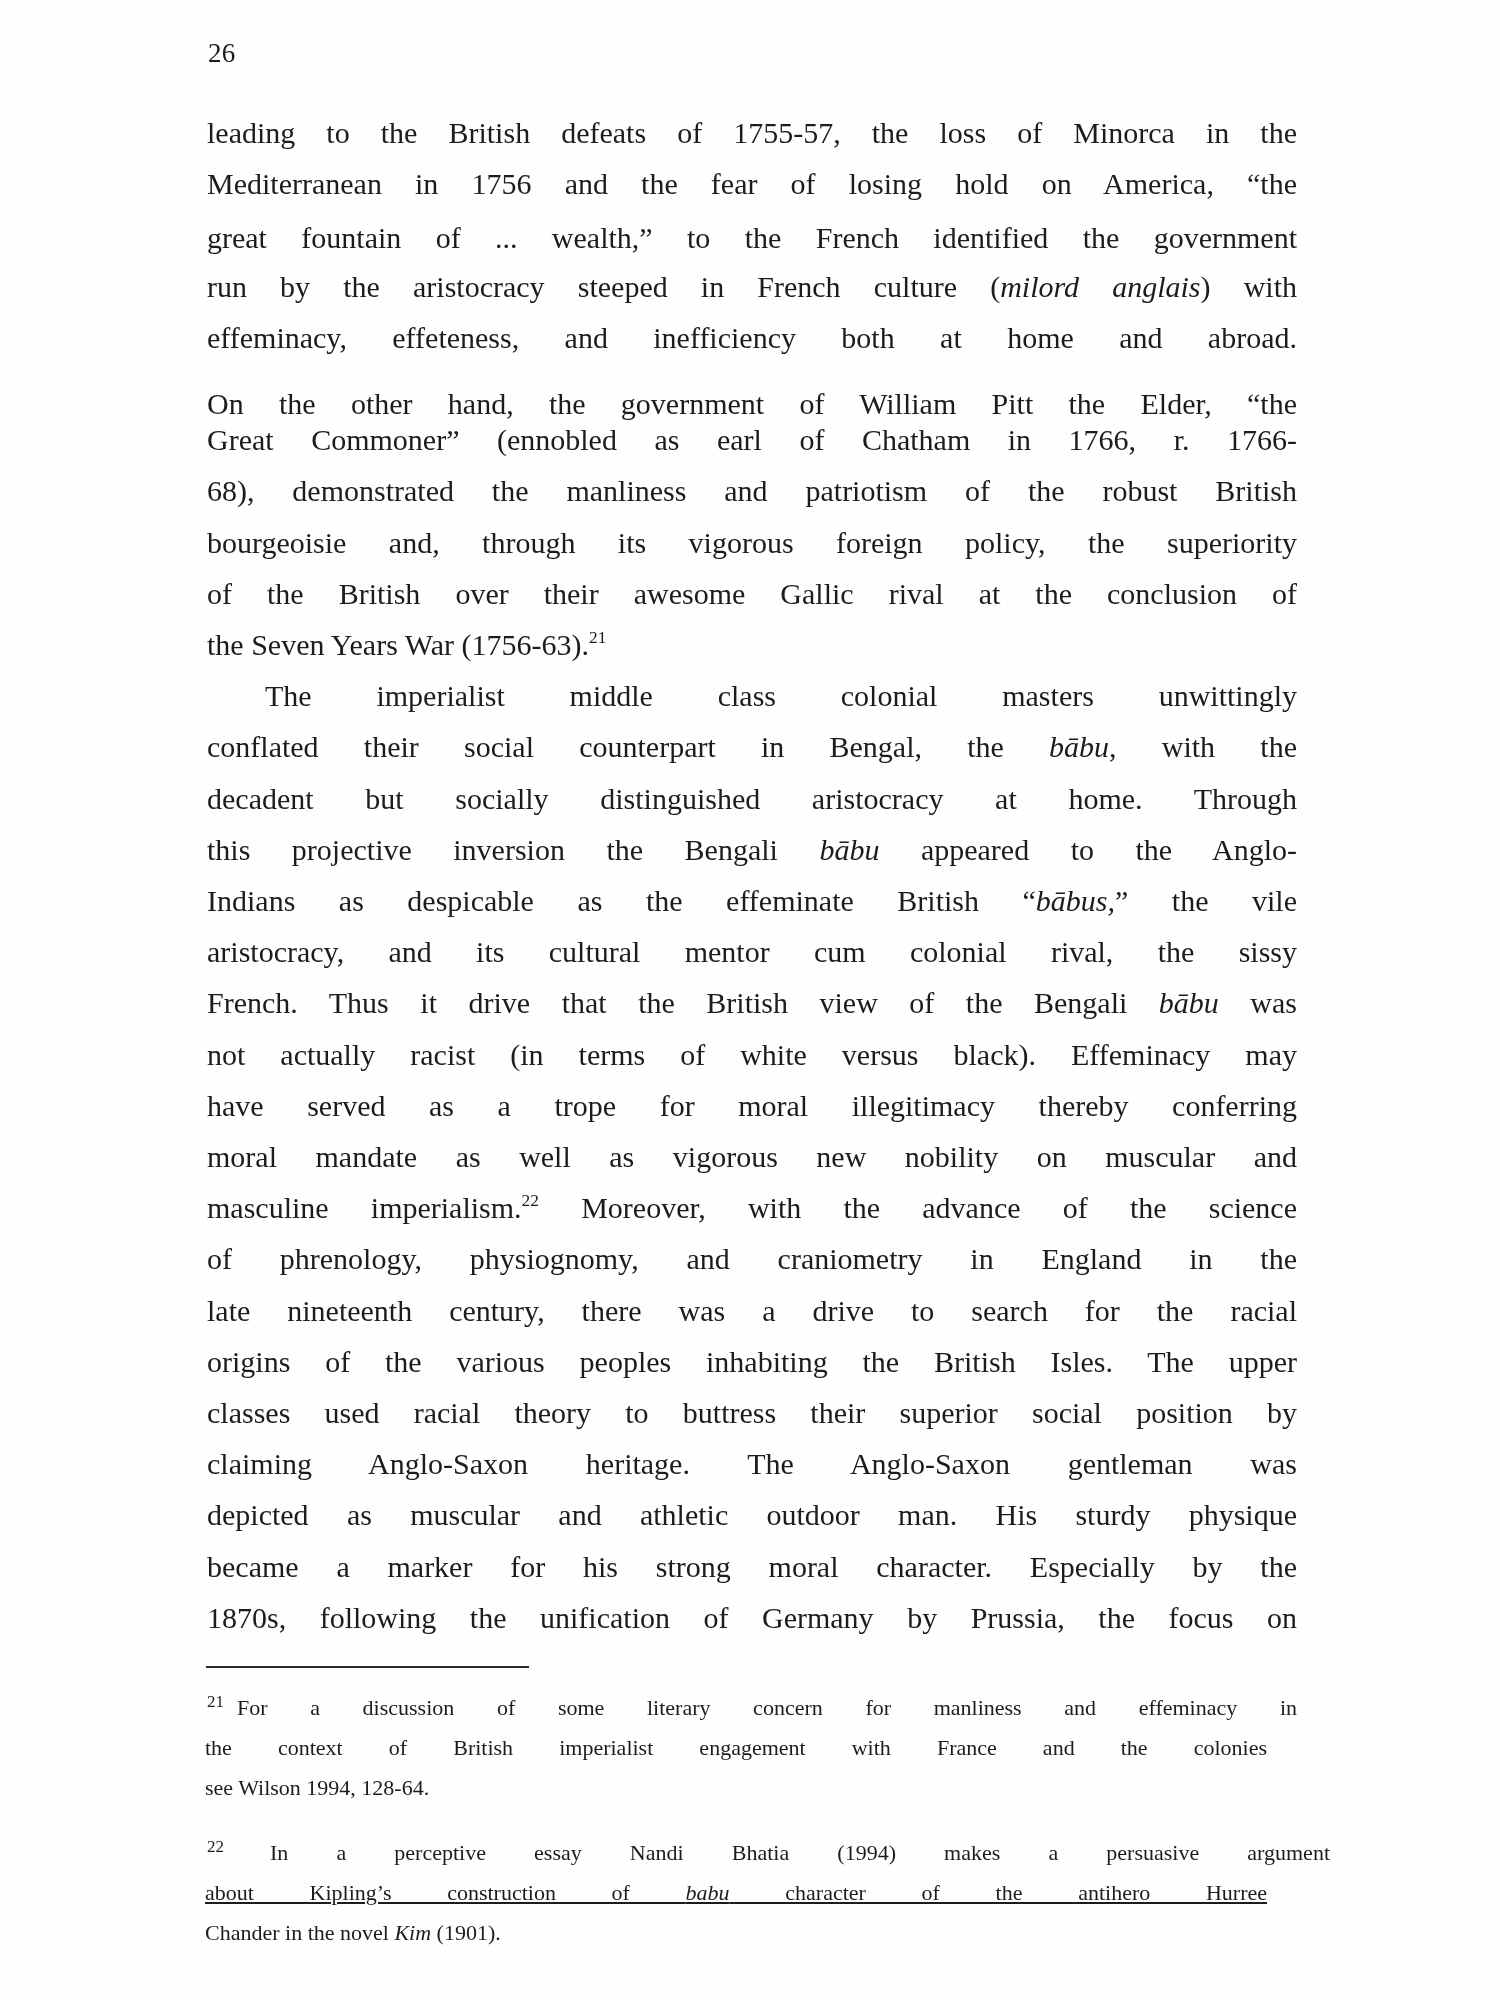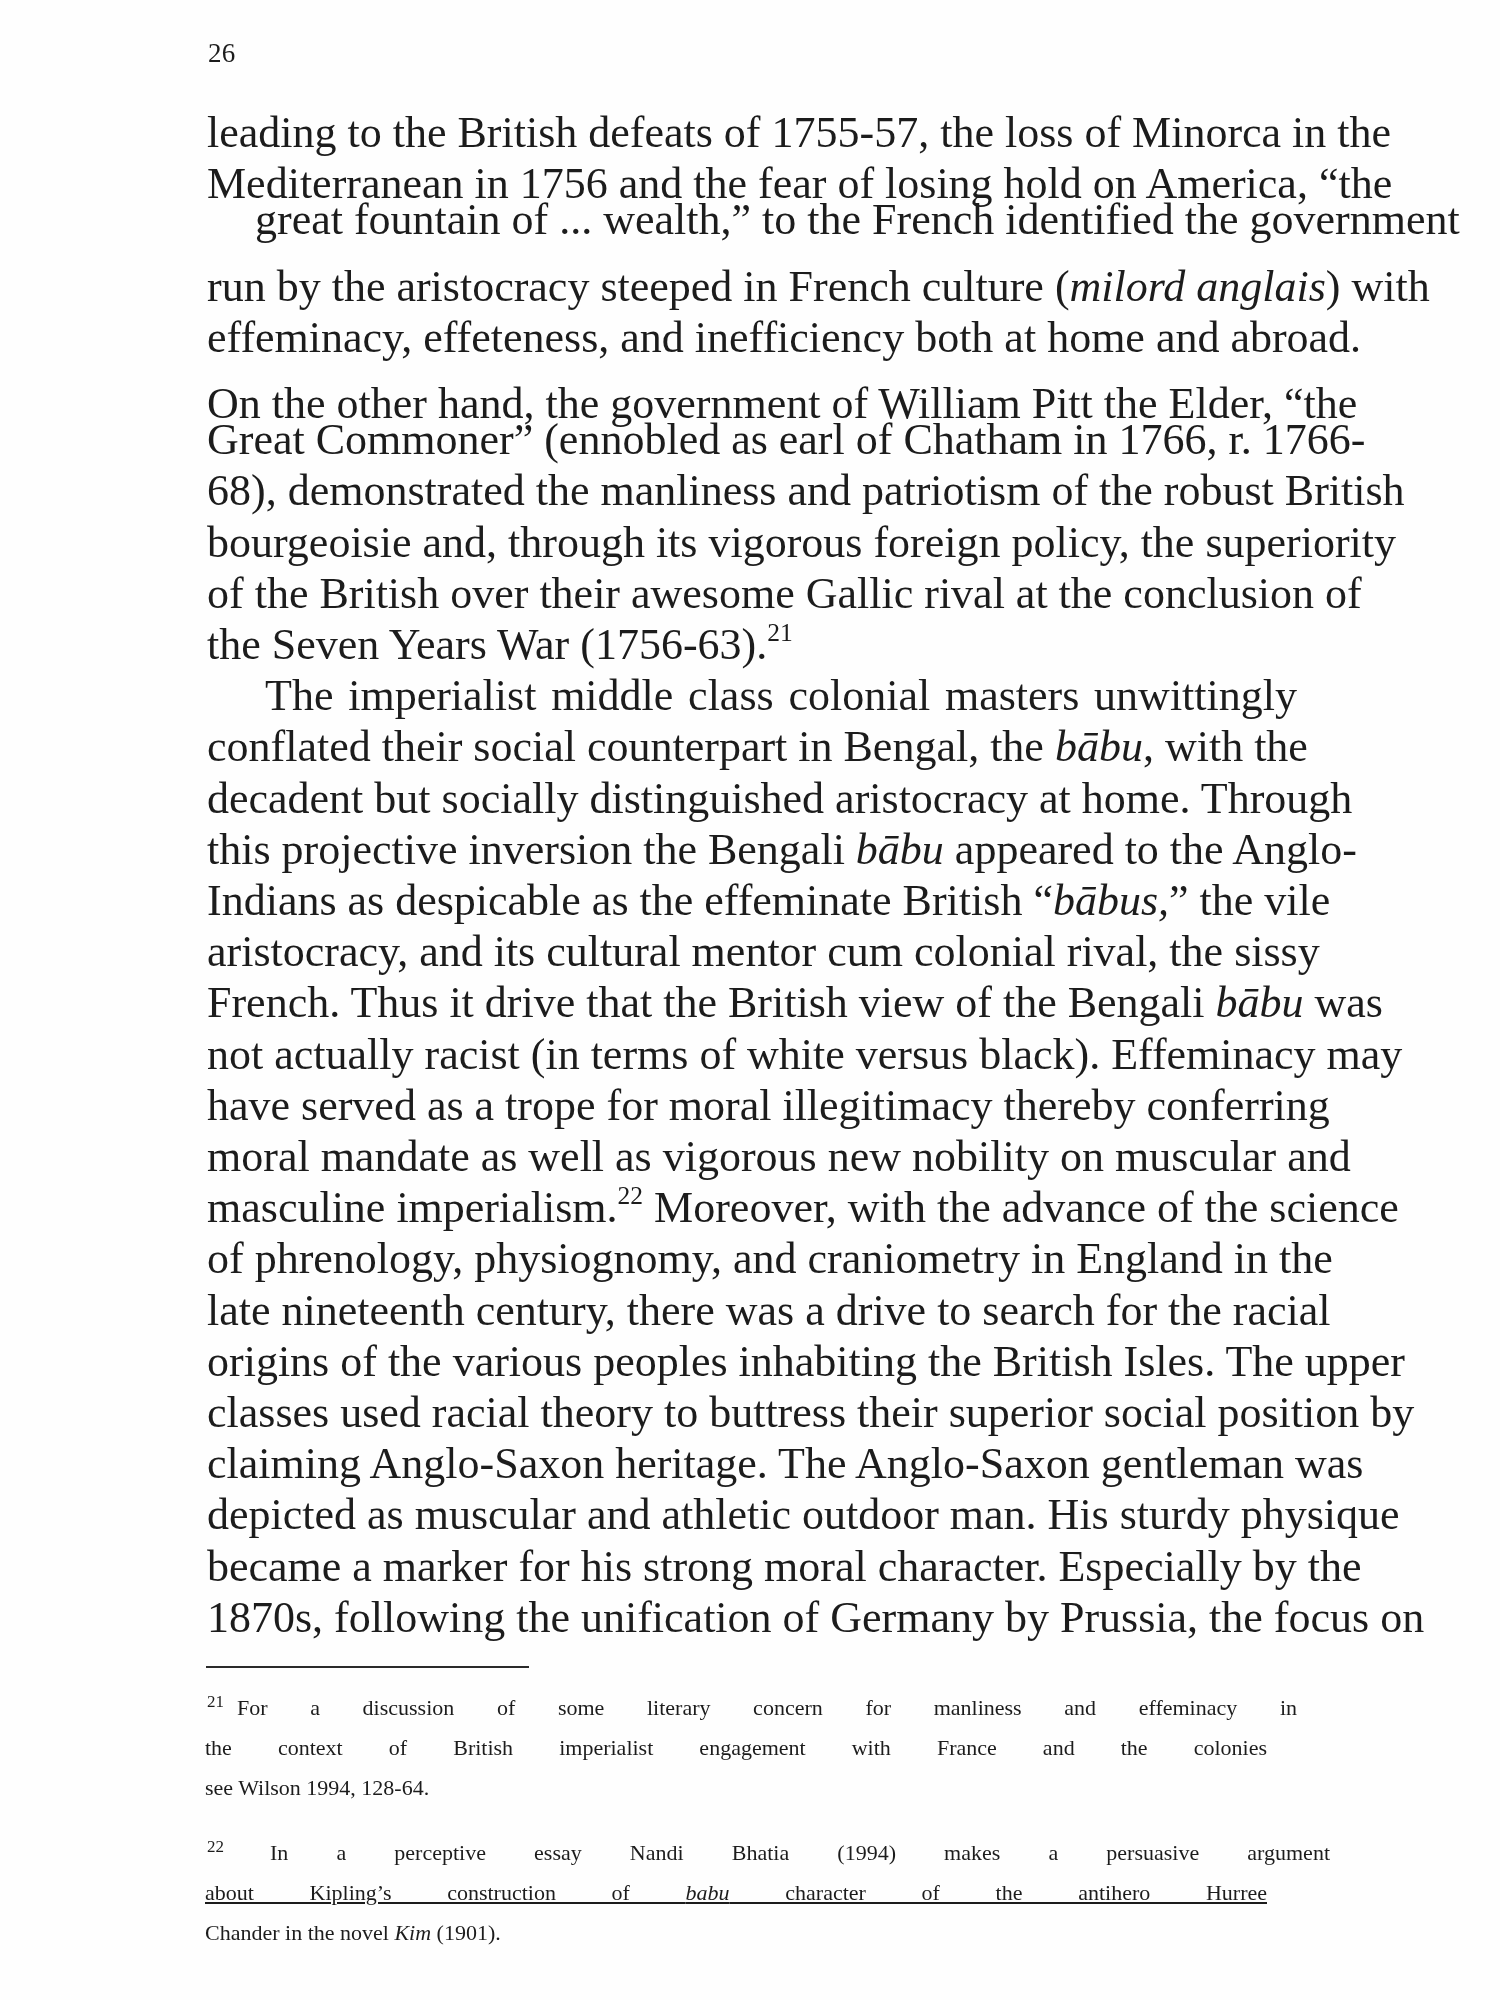--- a/index.html
+++ b/index.html
@@ -2,42 +2,42 @@
 <html><head>
 <meta charset="utf-8">
 <style>
   html, body { margin:0; padding:0; background:#ffffff; }
   body { width:1500px; height:2000px; position:relative; overflow:hidden; }
   .page { position:absolute; left:0; top:0; width:1500px; height:2000px; background:#fefefe; color:#1c1c1c; font-family:"Liberation Serif", serif;padding-left:12px; }
   .hdr { position:absolute; top:38px; font-size:27px; line-height:30px; letter-spacing:0.2px; }
   .pagenum { left:208px; }
   .running { left:444px; width:620px; white-space:nowrap; }
   .body-lines { position:absolute; left:207px; top:0; width:1090px; }
-  .line { position:absolute; left:0; width:1090px; height:52px; font-size:44px; line-height:52px; text-align:justify; text-align-last:justify; white-space:nowrap; display:block; }
+  .line { position:absolute; left:0; width:1090px; height:52px; font-size:30px; line-height:52px; text-align:justify; text-align-last:justify; white-space:nowrap; display:block; }
   .line.last { text-align-last:left; }
   .line.indent { left:58px; width:1032px; }
   .line i { font-style:italic; }
   sup { font-size:0.58em; line-height:0; vertical-align:0.7em; }
   .rule { position:absolute; left:206px; top:1666px; width:323px; height:2px; background:#2a2a2a; }
   .fn { position:absolute; left:207px; width:1090px; }
   .fn .fline { position:absolute; left:30px; width:1060px; height:40px; font-size:22px; line-height:40px; text-align:justify; text-align-last:justify; white-space:nowrap; }
   .fn .fline.last { text-align-last:left; }
   .fn .marker { position:absolute; left:0; font-size:17px; line-height:20px; }
   .fn .fline i { font-style:italic; }
 </style>
 </head>
 <body>
 
 <div class="page">
   <div class="hdr pagenum">26</div>
 
   <div class="body-lines" id="body-lines">
       <div class="line" style="top: 107px;"><span>leading to the British defeats of 1755-57, the loss of Minorca in the</span></div>
       <div class="line" style="top: 158.2px;"><span>Mediterranean in 1756 and the fear of losing hold on America, “the</span></div>
-      <div class="line" style="top: 194px; margin-left: 48px;"><span>great fountain of ... wealth,” to the French identified the government</span></div>
+      <div class="line" style="top: 212px;"><span>great fountain of ... wealth,” to the French identified the government</span></div>
       <div class="line" style="top: 260.6px;"><span>run by the aristocracy steeped in French culture (</span><i>milord anglais</i><span>) with</span></div>
       <div class="line" style="top: 311.8px;"><span>effeminacy, effeteness, and inefficiency both at home and abroad.</span></div>
       <div class="line" style="top: 378px;"><span>On the other hand, the government of William Pitt the Elder, “the</span></div>
       <div class="line" style="top: 414.2px;"><span>Great Commoner” (ennobled as earl of Chatham in 1766, r. 1766-</span></div>
       <div class="line" style="top: 465.4px;"><span>68), demonstrated the manliness and patriotism of the robust British</span></div>
       <div class="line" style="top: 516.6px;"><span>bourgeoisie and, through its vigorous foreign policy, the superiority</span></div>
       <div class="line" style="top: 567.8px;"><span>of the British over their awesome Gallic rival at the conclusion of</span></div>
       <div class="line last" style="top: 619px;"><span>the Seven Years War (1756-63).</span><sup>21</sup></div>
       <div class="line indent" style="top: 670.2px;"><span>The imperialist middle class colonial masters unwittingly</span></div>
       <div class="line" style="top: 721.4px;"><span>conflated their social counterpart in Bengal, the </span><i>bābu</i><span>, with the</span></div>

